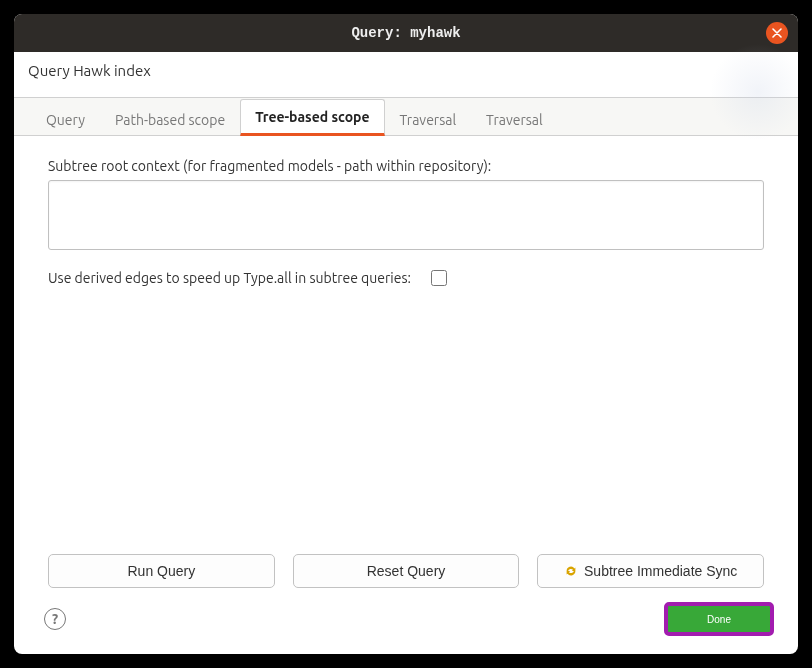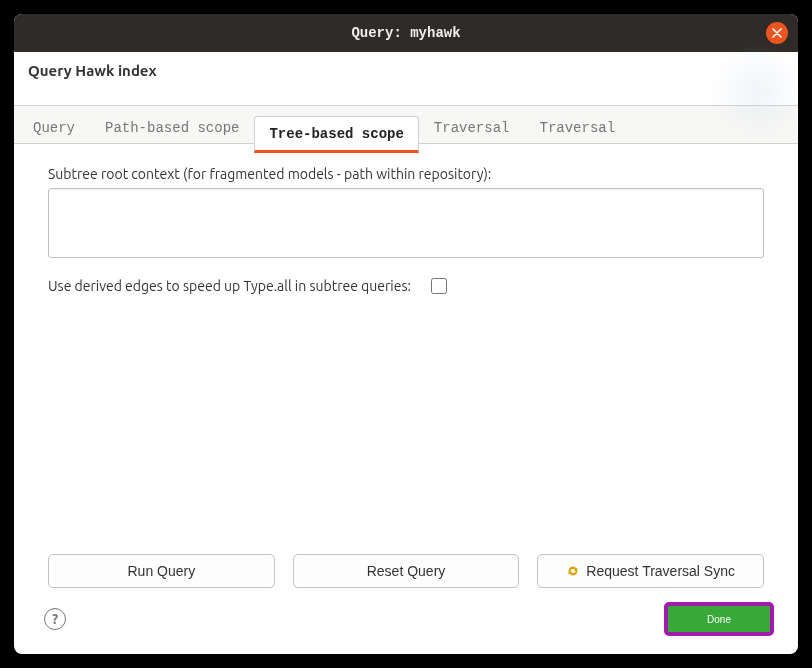--- a/index.html
+++ b/index.html
@@ -65,56 +65,55 @@
   .header-area::after {
     content: "";
     position: absolute;
     top: -20px; right: -20px;
     width: 120px; height: 120px;
     border-radius: 50%;
     background: radial-gradient(closest-side, rgba(200,210,230,.25), rgba(255,255,255,0) 80%);
     z-index: 0;
   }
   .header-title {
-    font-weight: 700;
+    font-weight: 400;
     font-size: 15px;
-    margin-bottom: 12px;
+    margin-bottom: 4px;
   }
   .header-desc {
     font-size: 14px;
     color: #333;
   }
 
   .tabbar {
     display: flex;
     align-items: flex-end;
     border-top: 1px solid #d0d0d0;
     border-bottom: 1px solid #d0d0d0;
     background: #f7f7f5;
-    padding: 0 4px;
-    font-family: Liberation Mono, monospace;
+    padding: 0 17px;
   }
   .tab {
     padding: 9px 14px 8px 14px;
     color: #777;
     font-size: 14px;
     cursor: pointer;
     border: 1px solid transparent;
     border-bottom: none;
     position: relative;
     top: 1px;
   }
   .tab.active {
     color: #222;
     font-weight: 700;
     background: #fff;
     border: 1px solid #d0d0d0;
     border-bottom: 3px solid #e95420;
     border-radius: 3px 3px 0 0;
-    top: 10px;
+    top: 1px;
   }
 
   .content {
     flex: 1;
     padding: 22px 34px 0 34px;
     background: #fff;
   }
   .field-label {
     font-size: 14px;
     color: #333;
@@ -236,21 +235,21 @@
       </label>
     </div>
 
     <div class="button-row-1">
       <button class="btn wide">Run Query</button>
       <button class="btn wide">Reset Query</button>
       <button class="btn wide">
         <svg class="sync-icon" viewBox="0 0 16 16">
           <path d="M3 8a5 5 0 0 1 9-3l1-1v4h-4l1.3-1.3A3.3 3.3 0 0 0 4.7 8H3zm10 0a5 5 0 0 1-9 3l-1 1V8h4l-1.3 1.3A3.3 3.3 0 0 0 11.3 8H13z" fill="#d9a400"></path>
         </svg>
-        <span>Request Traversal Sync</span>
+        <span>Subtree Immediate Sync</span>
       </button>
     </div>
 
     <div class="button-row-2">
       <div class="help-btn">
         <span>?</span>
       </div>
       <div class="spacer"></div>
       <button class="done-btn">Done</button>
     </div>

